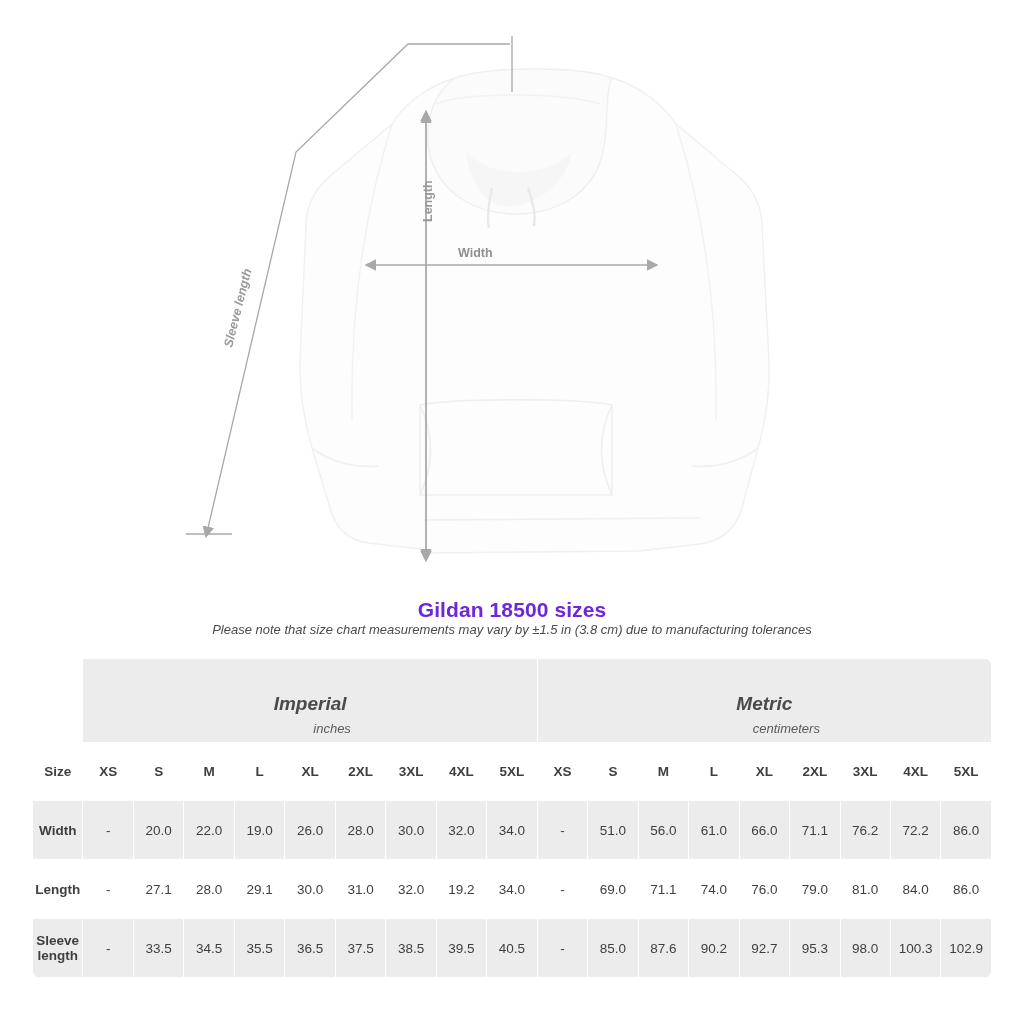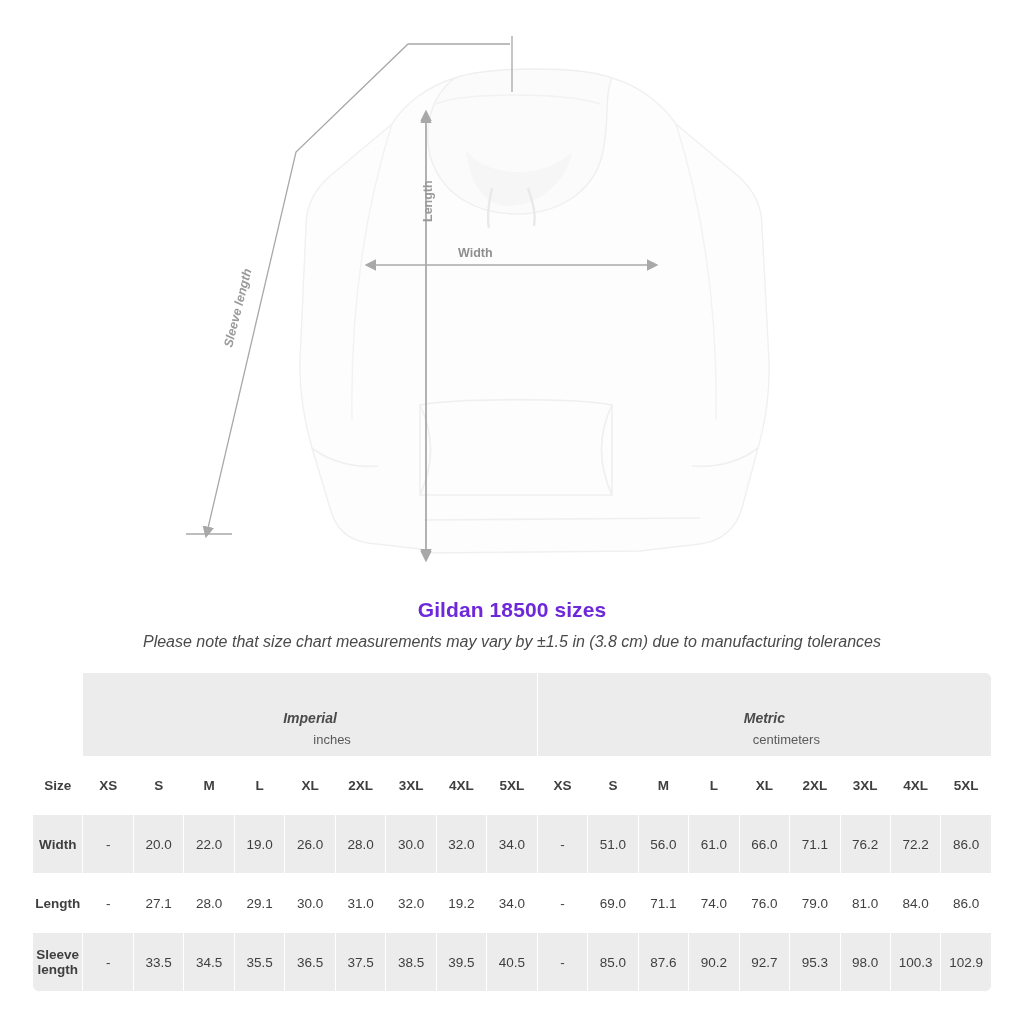--- a/index.html
+++ b/index.html
@@ -21,24 +21,23 @@
 
   
   .title-block { text-align: center; margin-top: 10px; }
   .chart-title {
     font-size: 21px;
     font-weight: bold;
     color: #6d28d9;
     letter-spacing: 0.1px;
   }
   .chart-note {
-    font-size: 16px;
+    font-size: 13px;
     font-style: italic;
     color: #4a4a4a;
-    margin-top: 11px;
   }
 
   
   .table-wrap {
     margin: 21px 32px 0 32px;
     border-radius: 9px;
     overflow: hidden;
   }
   table.size-chart {
     border-collapse: collapse;
@@ -50,28 +49,29 @@
     text-align: center;
     font-size: 13.5px;
     color: #3f3f3f;
   }
   .unit-head {
     background: #ececec;
     height: 84px;
     vertical-align: middle;
   }
   .unit-head .unit-name {
-    font-size: 14px;
+    font-size: 19px;
     font-style: italic;
     font-weight: bold;
     color: #4a4a4a;
     margin-top: 27px;
   }
   .unit-head .unit-sub {
     font-size: 13px;
+    font-style: italic;
     color: #5a5a5a;
     margin-top: 6px;
     padding-left: 44px;
   }
   .corner-cell { background: #ffffff; border-color: #ffffff; }
 
   .row-head-label {
     background: #ffffff;
     font-weight: bold;
     font-size: 14px;

